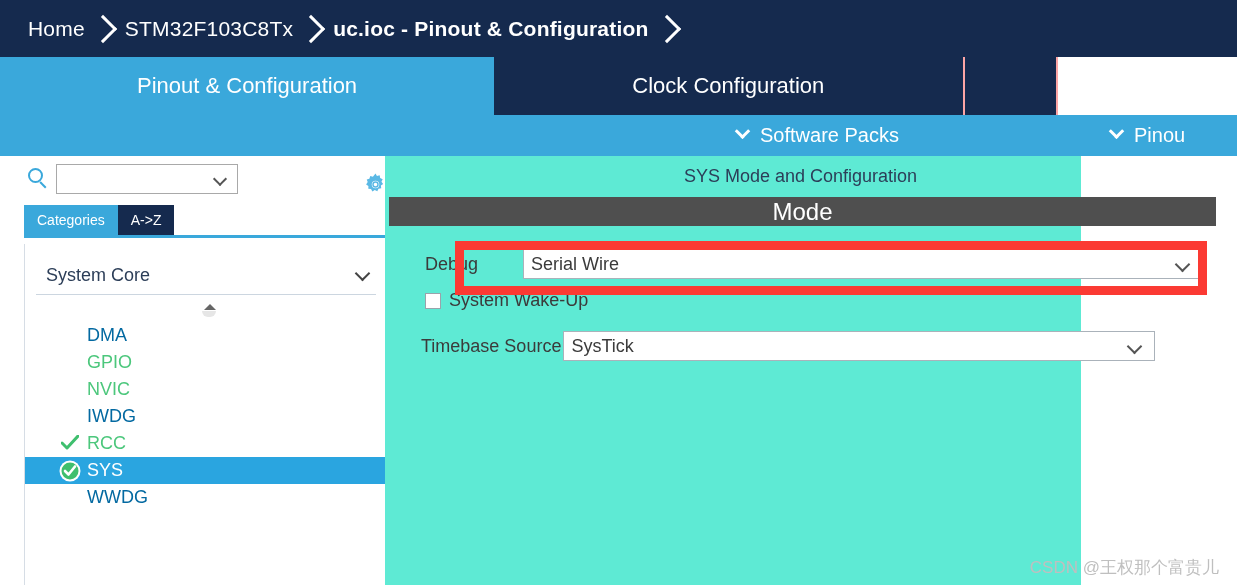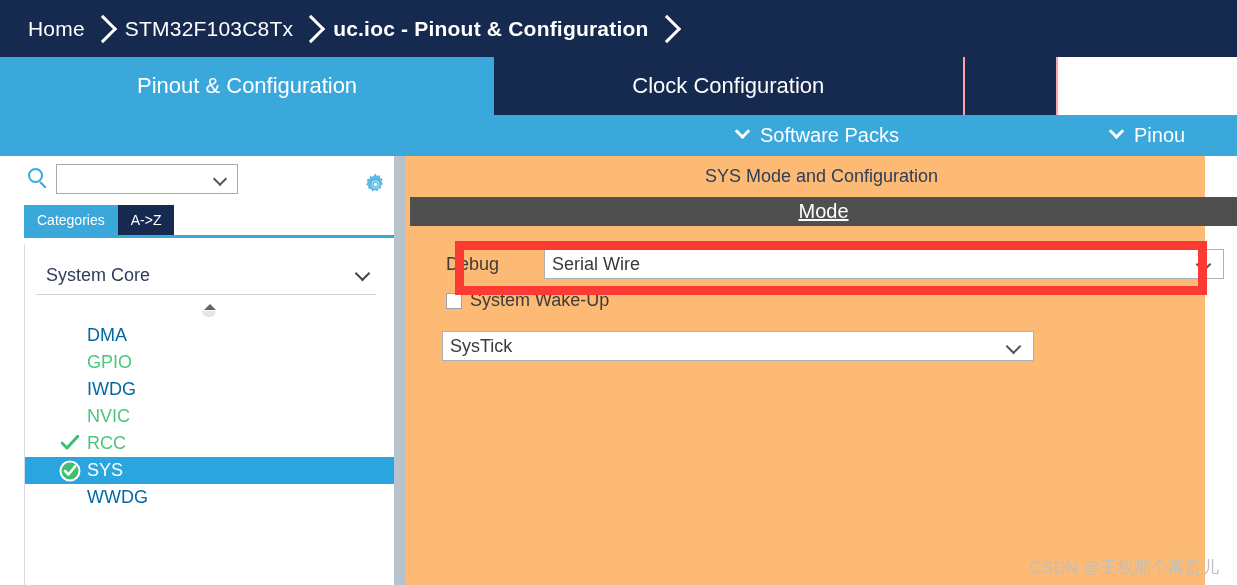--- a/index.html
+++ b/index.html
@@ -230,38 +230,38 @@
   .tick-circ svg { display: block; }
 
   .splitter {
     position: absolute; left: 394px; top: 156px;
     width: 12px; height: 429px;
     background: #b6c2cc;
   }
 
   
   .rightpanel {
-    position: absolute; left: 406px; top: 156px;
-    width: 799px; height: 429px;
-    background: #fdba74;
+    position: absolute; left: 385px; top: 156px;
+    width: 696px; height: 429px;
+    background: #5eead4;
   }
   .rp-title {
     position: absolute; left: 0; top: 10px;
     width: 831px;
     text-align: center;
     font-size: 18px;
     color: #2c3e58;
   }
   .mode-bar {
     position: absolute; left: 4px; top: 41px;
     width: 827px; height: 29px;
     background: #4f4f4f;
     color: #ffffff;
-    font-size: 20px;
-    display: flex; align-items: center; justify-content: center; text-decoration: underline;
+    font-size: 24px;
+    display: flex; align-items: center; justify-content: center;
   }
 
   .field-row { position: absolute; display: flex; align-items: center; }
   .field-label {
     font-size: 18px; color: #3b3b3b;
     white-space: nowrap;
   }
   .combo {
     height: 30px;
     border: 1px solid #aab2ba;
@@ -383,26 +383,26 @@
       <div class="periph-list">
 
         <div class="periph gray">
           <span class="pname">DMA</span>
         </div>
 
         <div class="periph green">
           <span class="pname">GPIO</span>
         </div>
 
+        <div class="periph green">
+          <span class="pname">NVIC</span>
+        </div>
+
         <div class="periph gray">
           <span class="pname">IWDG</span>
-        </div>
-
-        <div class="periph green">
-          <span class="pname">NVIC</span>
         </div>
 
         <div class="periph green">
           <span class="tick">
             <svg width="18" height="16" viewBox="0 0 18 16">
               <path d="M1 8 L6 13 L17 1" fill="none" stroke="#3fbf6e" stroke-width="3" stroke-linecap="round" stroke-linejoin="round"></path>
             </svg>
           </span>
           <span class="pname">RCC</span>
         </div>
@@ -439,20 +439,21 @@
         <span class="cchev"></span>
       </span>
     </div>
 
     <div class="field-row row-wake">
       <span class="chk"></span>
       <span class="field-label">System Wake-Up</span>
     </div>
 
     <div class="field-row row-timebase">
+      <span class="field-label">Timebase Source</span>
       <span class="combo">
         <span class="cval">SysTick</span>
         <span class="cchev"></span>
       </span>
     </div>
   </div>
 
   <div class="redbox"></div>
 
   <div class="watermark">CSDN @王权那个富贵儿</div>

